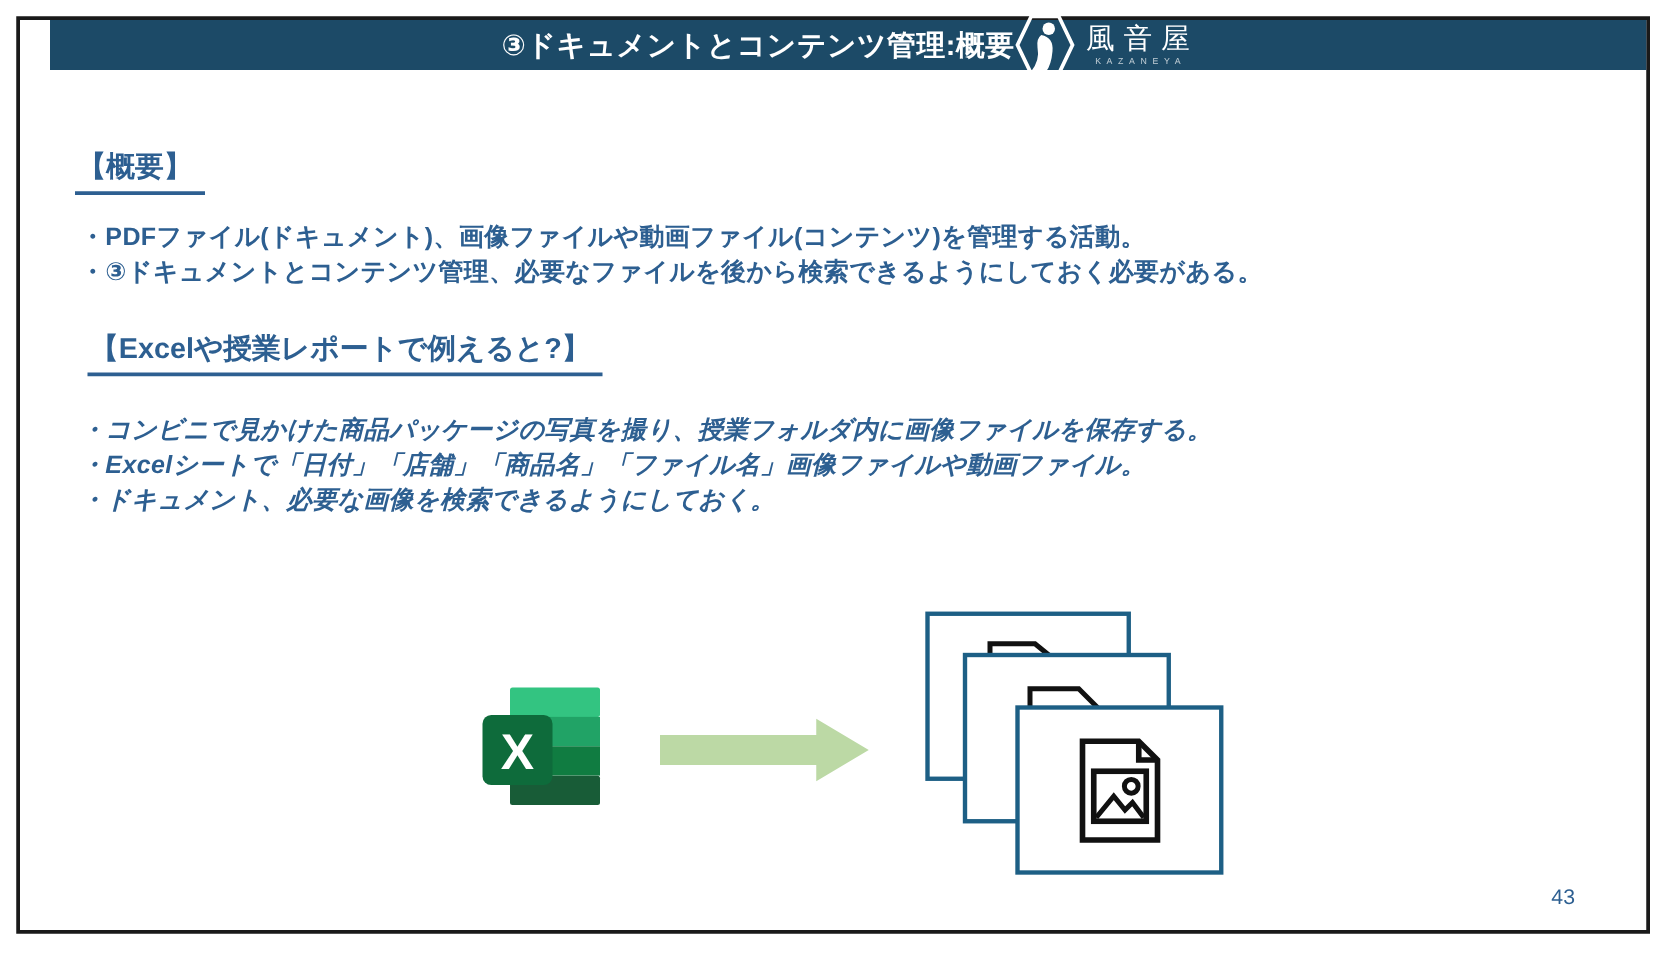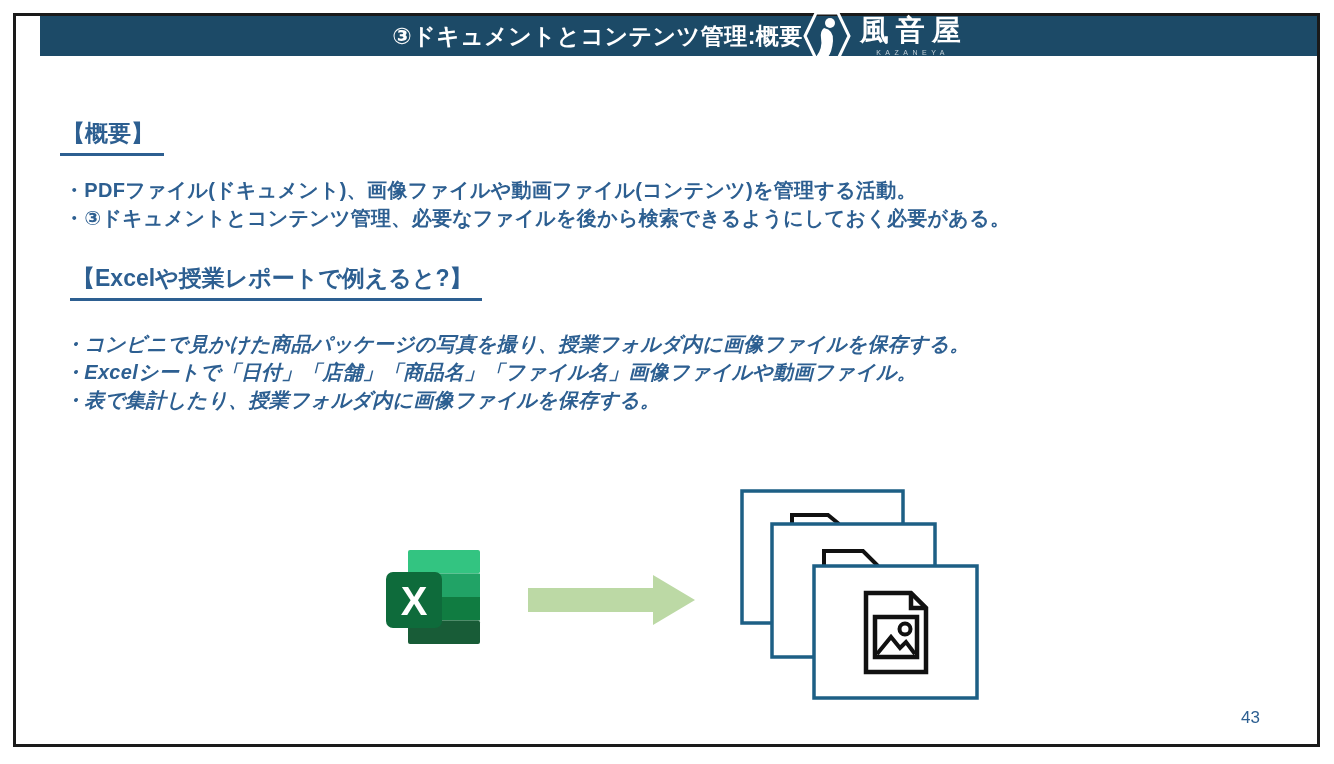--- a/index.html
+++ b/index.html
@@ -4,21 +4,21 @@
 <style>
   html,body{margin:0;padding:0;background:#ffffff;}
   body{width:1334px;height:764px;position:relative;font-family:"Liberation Sans","DejaVu Sans",sans-serif;overflow:hidden;}
   .slide{position:absolute;left:13px;top:13px;width:1307px;height:734px;box-sizing:border-box;
          border:3px solid var(--slide_border);background:#fff;}
   .header{position:absolute;top:0;left:0;right:0;height:40px;background:var(--header_bg);
           display:flex;align-items:center;justify-content:center;padding:0 16px 0 12px;box-sizing:border-box;margin-left:24px;}
   .slide-title{color:#fff;font-size:23px;font-weight:bold;letter-spacing:0.5px;white-space:nowrap;}
   .logo{display:flex;align-items:center;gap:9px;}
   .logo-txt{display:flex;flex-direction:column;align-items:center;line-height:1;}
-  .logo-brand{color:#fff;font-size:29px;letter-spacing:7px;font-weight:700;white-space:nowrap;margin-right:-7px;}
+  .logo-brand{color:#fff;font-size:23px;letter-spacing:7px;font-weight:400;white-space:nowrap;margin-right:-7px;}
   .logo-sub{color:rgba(255,255,255,0.72);font-size:7px;letter-spacing:4.5px;margin-top:4px;margin-right:-4.5px;}
   .heading{position:absolute;color:var(--text_blue);font-size:23px;font-weight:bold;
            border-bottom:3px solid var(--text_blue);padding:0 10px 4px 2px;margin:0;white-space:nowrap;}
   .bullets{position:absolute;color:var(--text_blue);font-size:20px;font-weight:bold;line-height:28px;
            letter-spacing:0.3px;white-space:nowrap;}
   .bullets div{margin:0;}
   .illus{position:absolute;}
   .pagenum{position:absolute;right:57px;bottom:16px;color:var(--text_blue);font-size:17px;}
 </style>
 </head>
@@ -46,21 +46,21 @@
   <div class="bullets" style="left:48px;top:160px;">
     <div>・PDFファイル(ドキュメント)、画像ファイルや動画ファイル(コンテンツ)を管理する活動。</div>
     <div>・③ドキュメントとコンテンツ管理、必要なファイルを後から検索できるようにしておく必要がある。</div>
   </div>
 
   <div class="heading" style="left:54px;top:247px;">【Excelや授業レポートで例えると?】</div>
 
   <div class="bullets" style="left:48px;top:314px;font-style:italic;">
     <div>・コンビニで見かけた商品パッケージの写真を撮り、授業フォルダ内に画像ファイルを保存する。</div>
     <div>・Excelシートで「日付」「店舗」「商品名」「ファイル名」画像ファイルや動画ファイル。</div>
-    <div>・表で集計したり、授業フォルダ内に画像ファイルを保存する。</div>
+    <div>・ドキュメント、必要な画像を検索できるようにしておく。</div>
   </div>
 
   <svg class="illus" style="left:368px;top:532px;" width="100" height="98" viewBox="0 0 100 98">
     <rect x="24" y="2" width="72" height="23.5" rx="2" style="fill:var(--excel_g1)"></rect>
     <rect x="24" y="25.5" width="72" height="23.5" style="fill:var(--excel_g2)"></rect>
     <rect x="24" y="49" width="72" height="23.5" style="fill:var(--excel_g3)"></rect>
     <rect x="24" y="72.5" width="72" height="23.5" rx="2" style="fill:var(--excel_g4)"></rect>
     <rect x="2" y="24" width="56" height="56" rx="7" style="fill:var(--excel_square)"></rect>
     <text x="30" y="67" text-anchor="middle" font-size="40" font-weight="bold" fill="#ffffff" font-family="Liberation Sans, DejaVu Sans, sans-serif">X</text>
   </svg>

